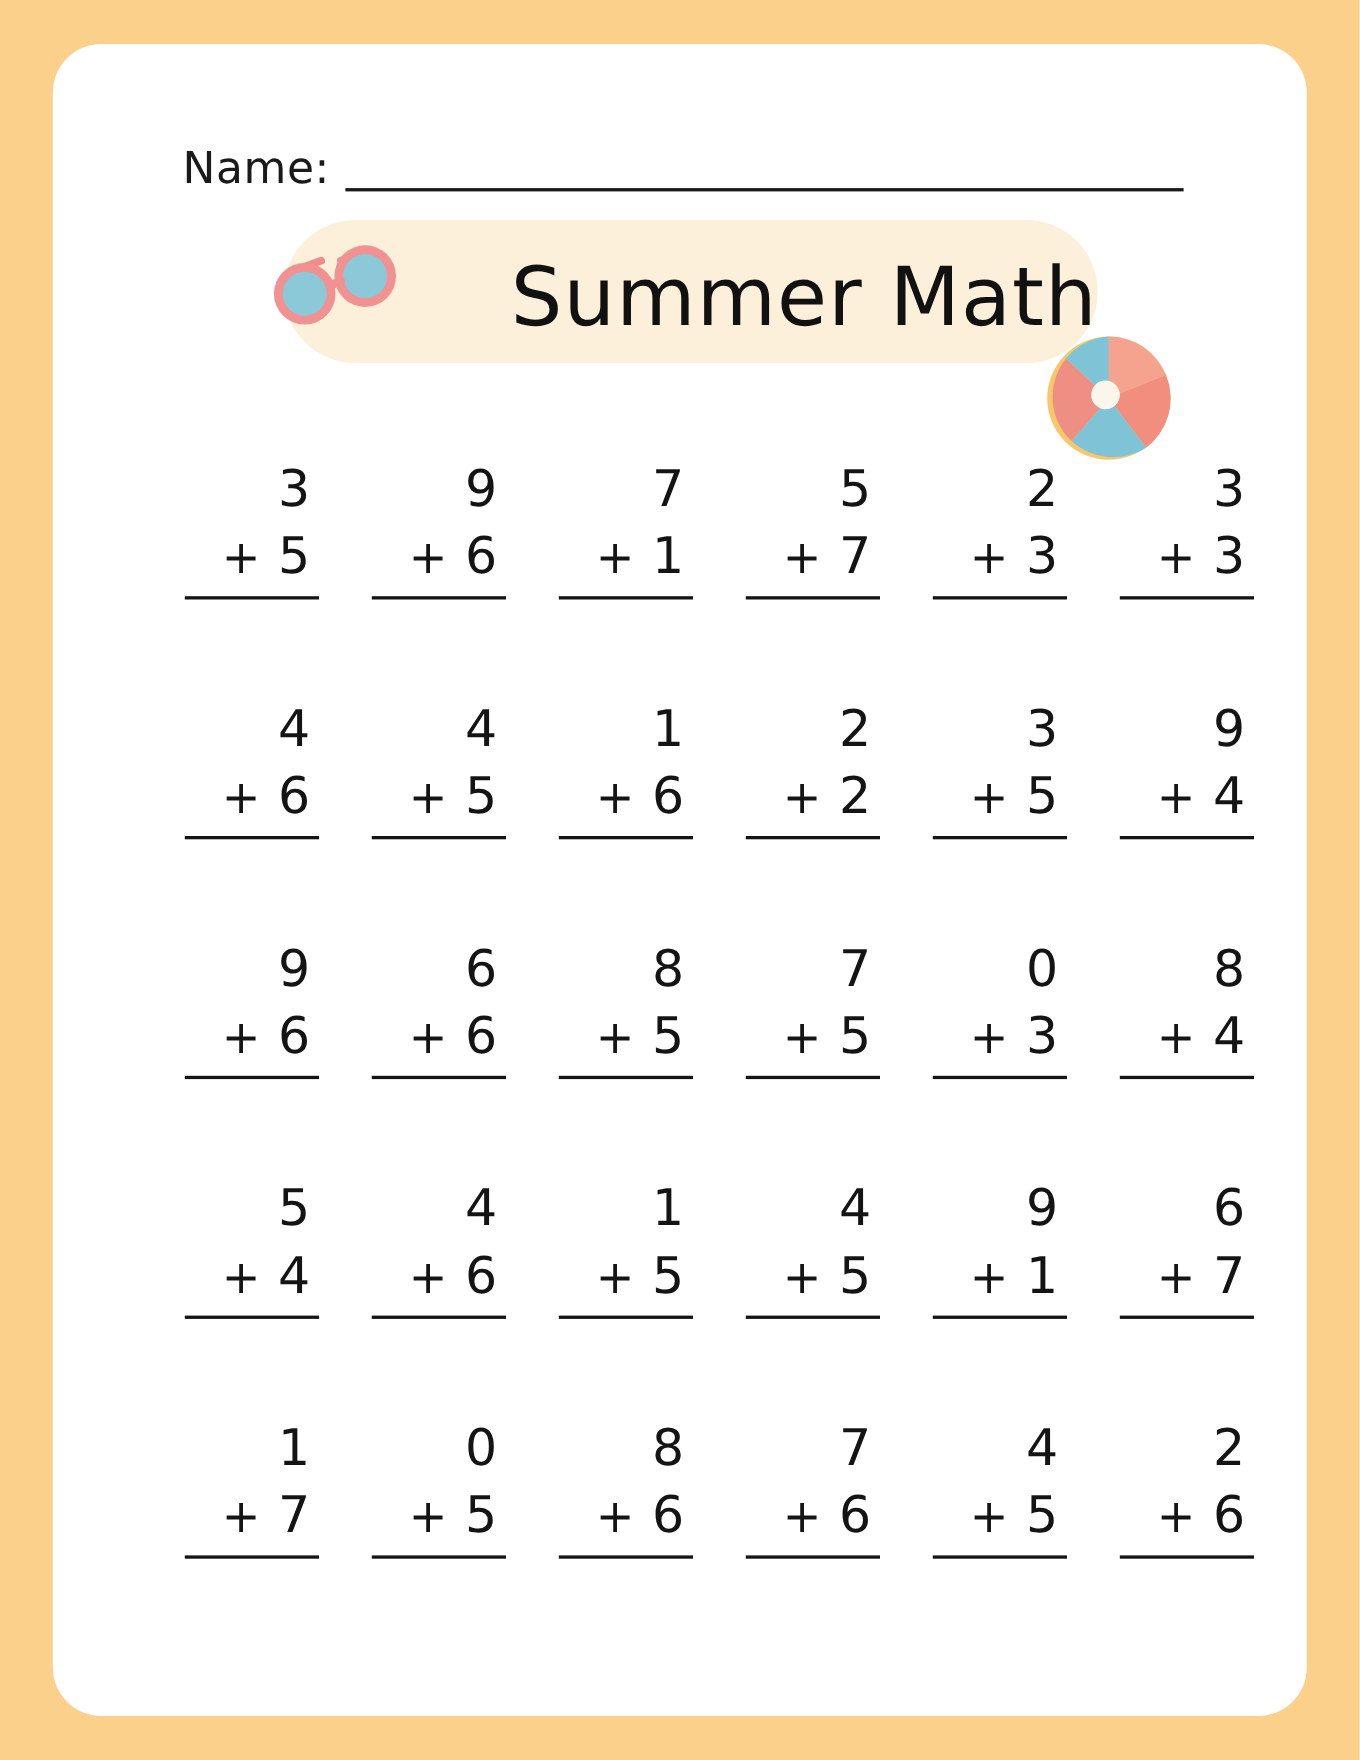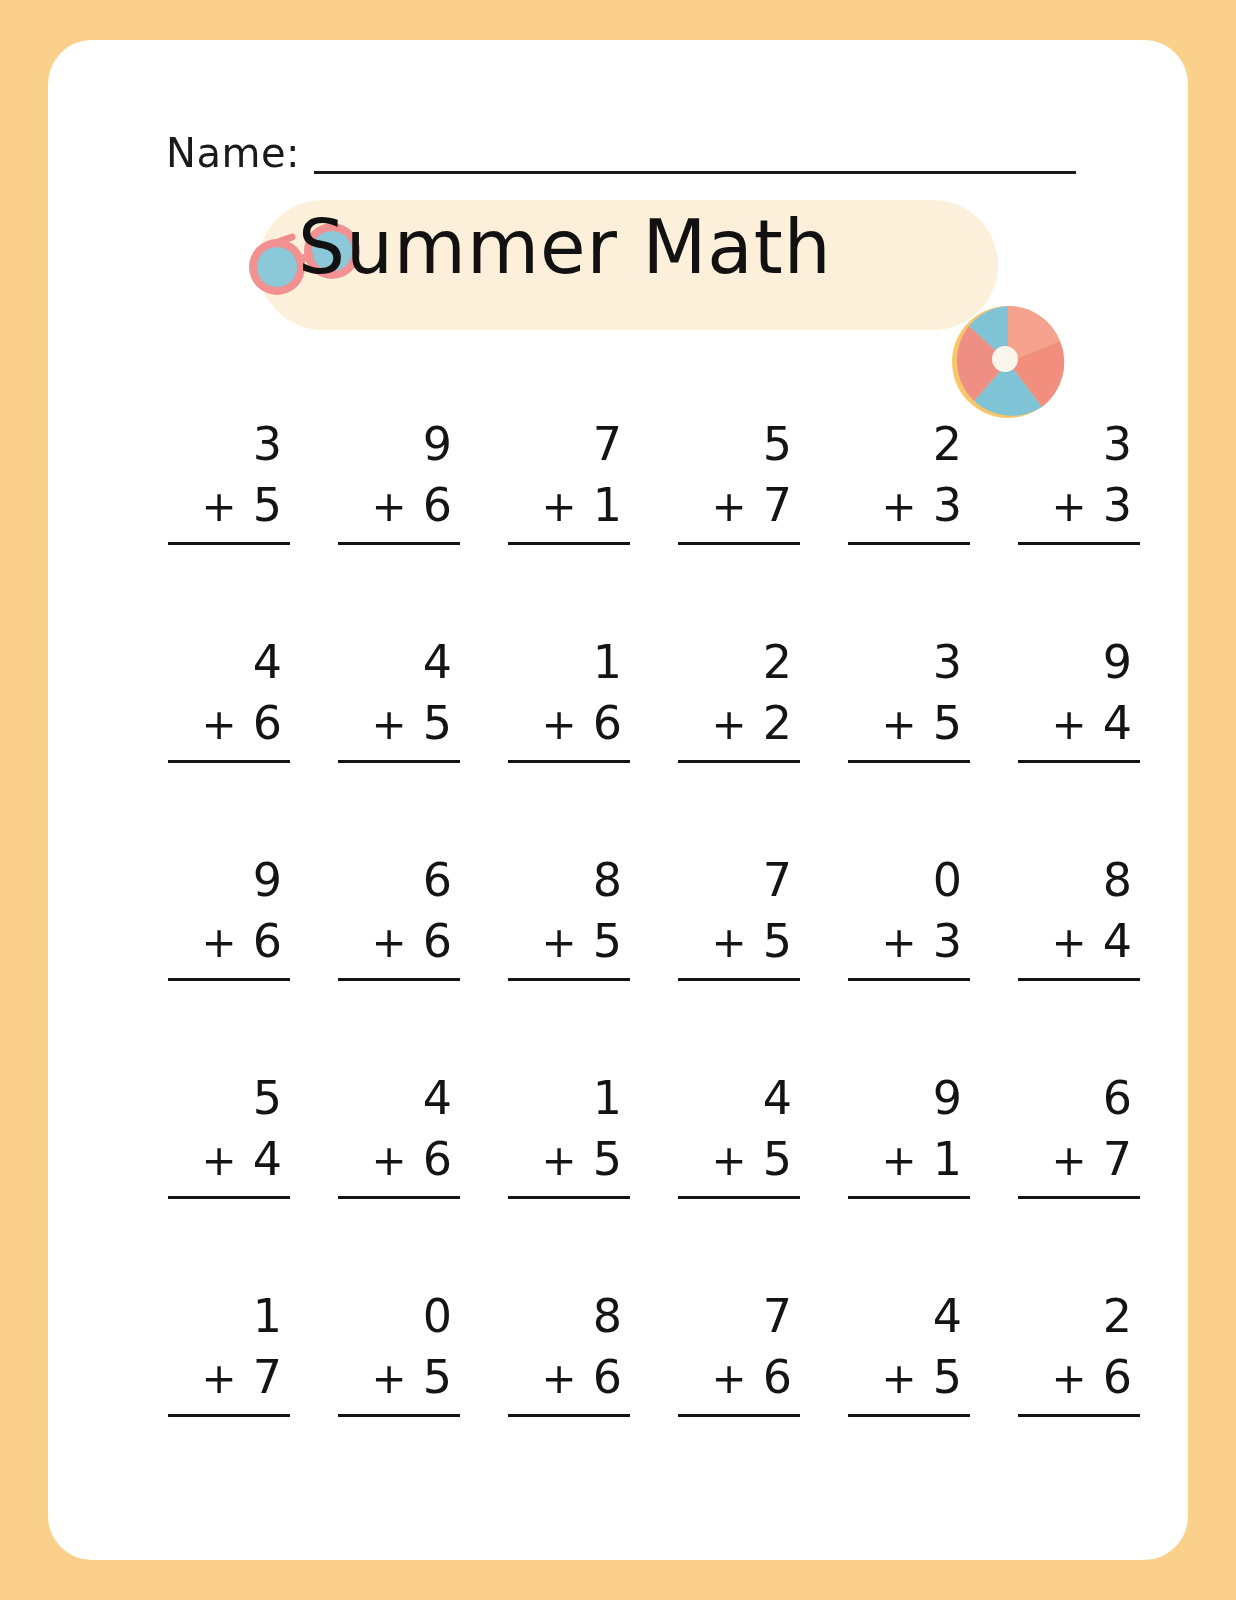--- a/index.html
+++ b/index.html
@@ -57,29 +57,29 @@
     left: 210px;
     top: 160px;
     width: 740px;
     height: 130px;
     background: #FDF0DA;
     border-radius: 65px;
   }
   .title-text {
     position: absolute;
     left: 250px;
-    top: 152px;
+    top: 175px;
     width: 700px;
     height: 110px;
     line-height: 110px;
     font-family: "DejaVu Sans", sans-serif;
     font-size: 74px;
     font-weight: 500;
     color: #111111;
-    text-align: left;
+    text-align: right;
     letter-spacing: 1px;
   }
 
   
   .sunglasses {
     position: absolute;
     left: 192px;
     top: 175px;
     width: 145px;
     height: 100px;

